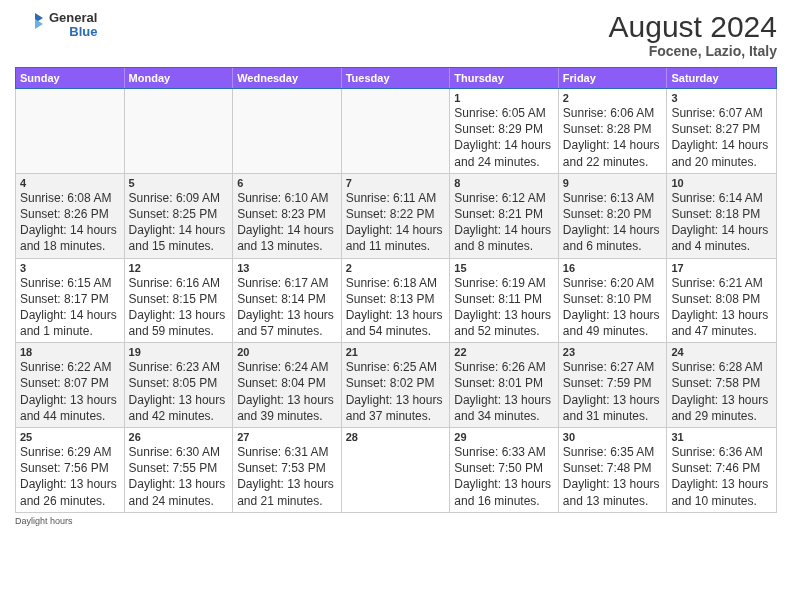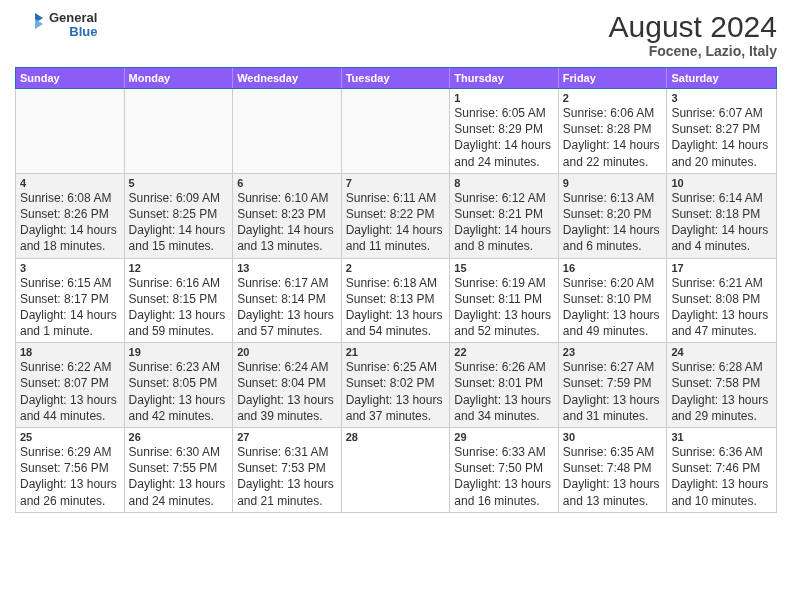--- a/index.html
+++ b/index.html
@@ -272,13 +272,14 @@
             <div class="day-info">Sunrise: 6:35 AM<br>Sunset: 7:48 PM<br>Daylight: 13 hours and 13 minutes.</div>
           </div>
           <div class="cal-cell">
             <span class="day-number">31</span>
             <div class="day-info">Sunrise: 6:36 AM<br>Sunset: 7:46 PM<br>Daylight: 13 hours and 10 minutes.</div>
           </div>
         </div>
       </div>
   </div>
 
+  <div class="footer-note">Daylight hours</div>
 </div>
 
 </body></html>

